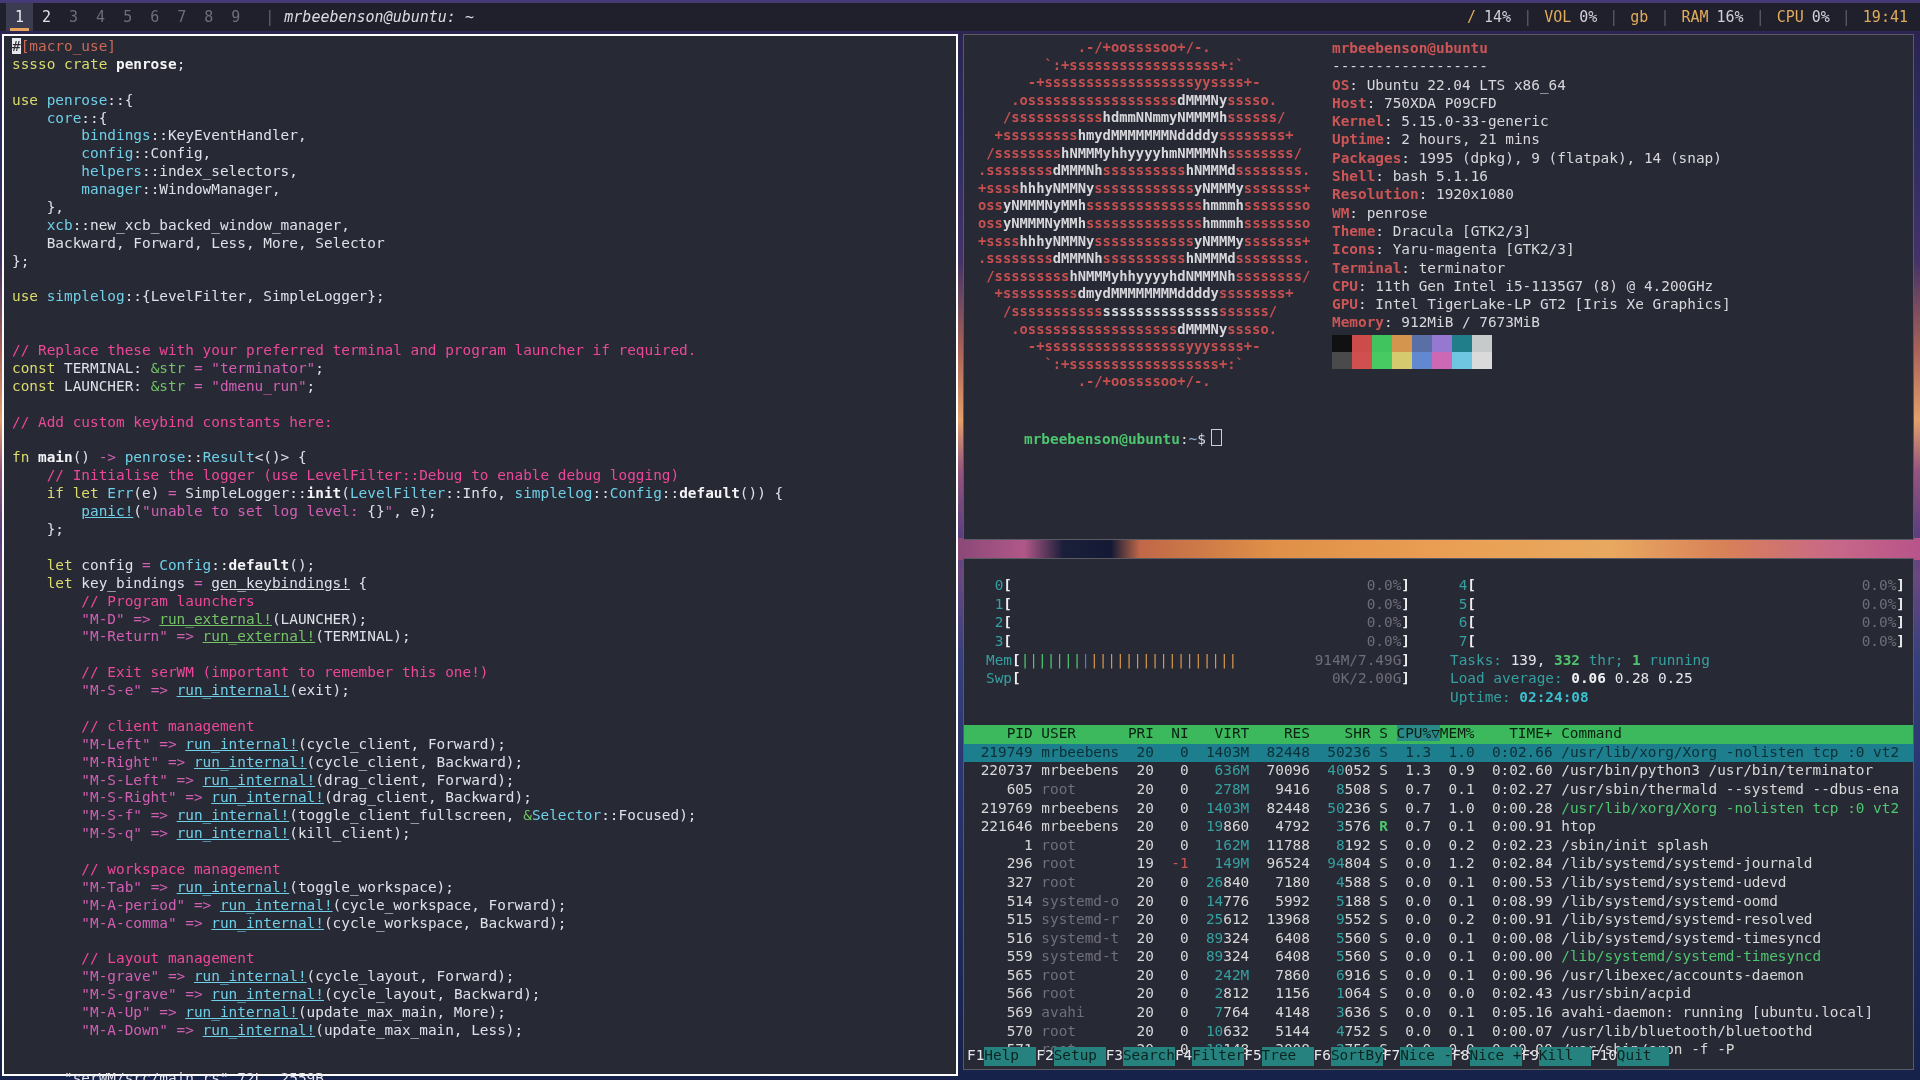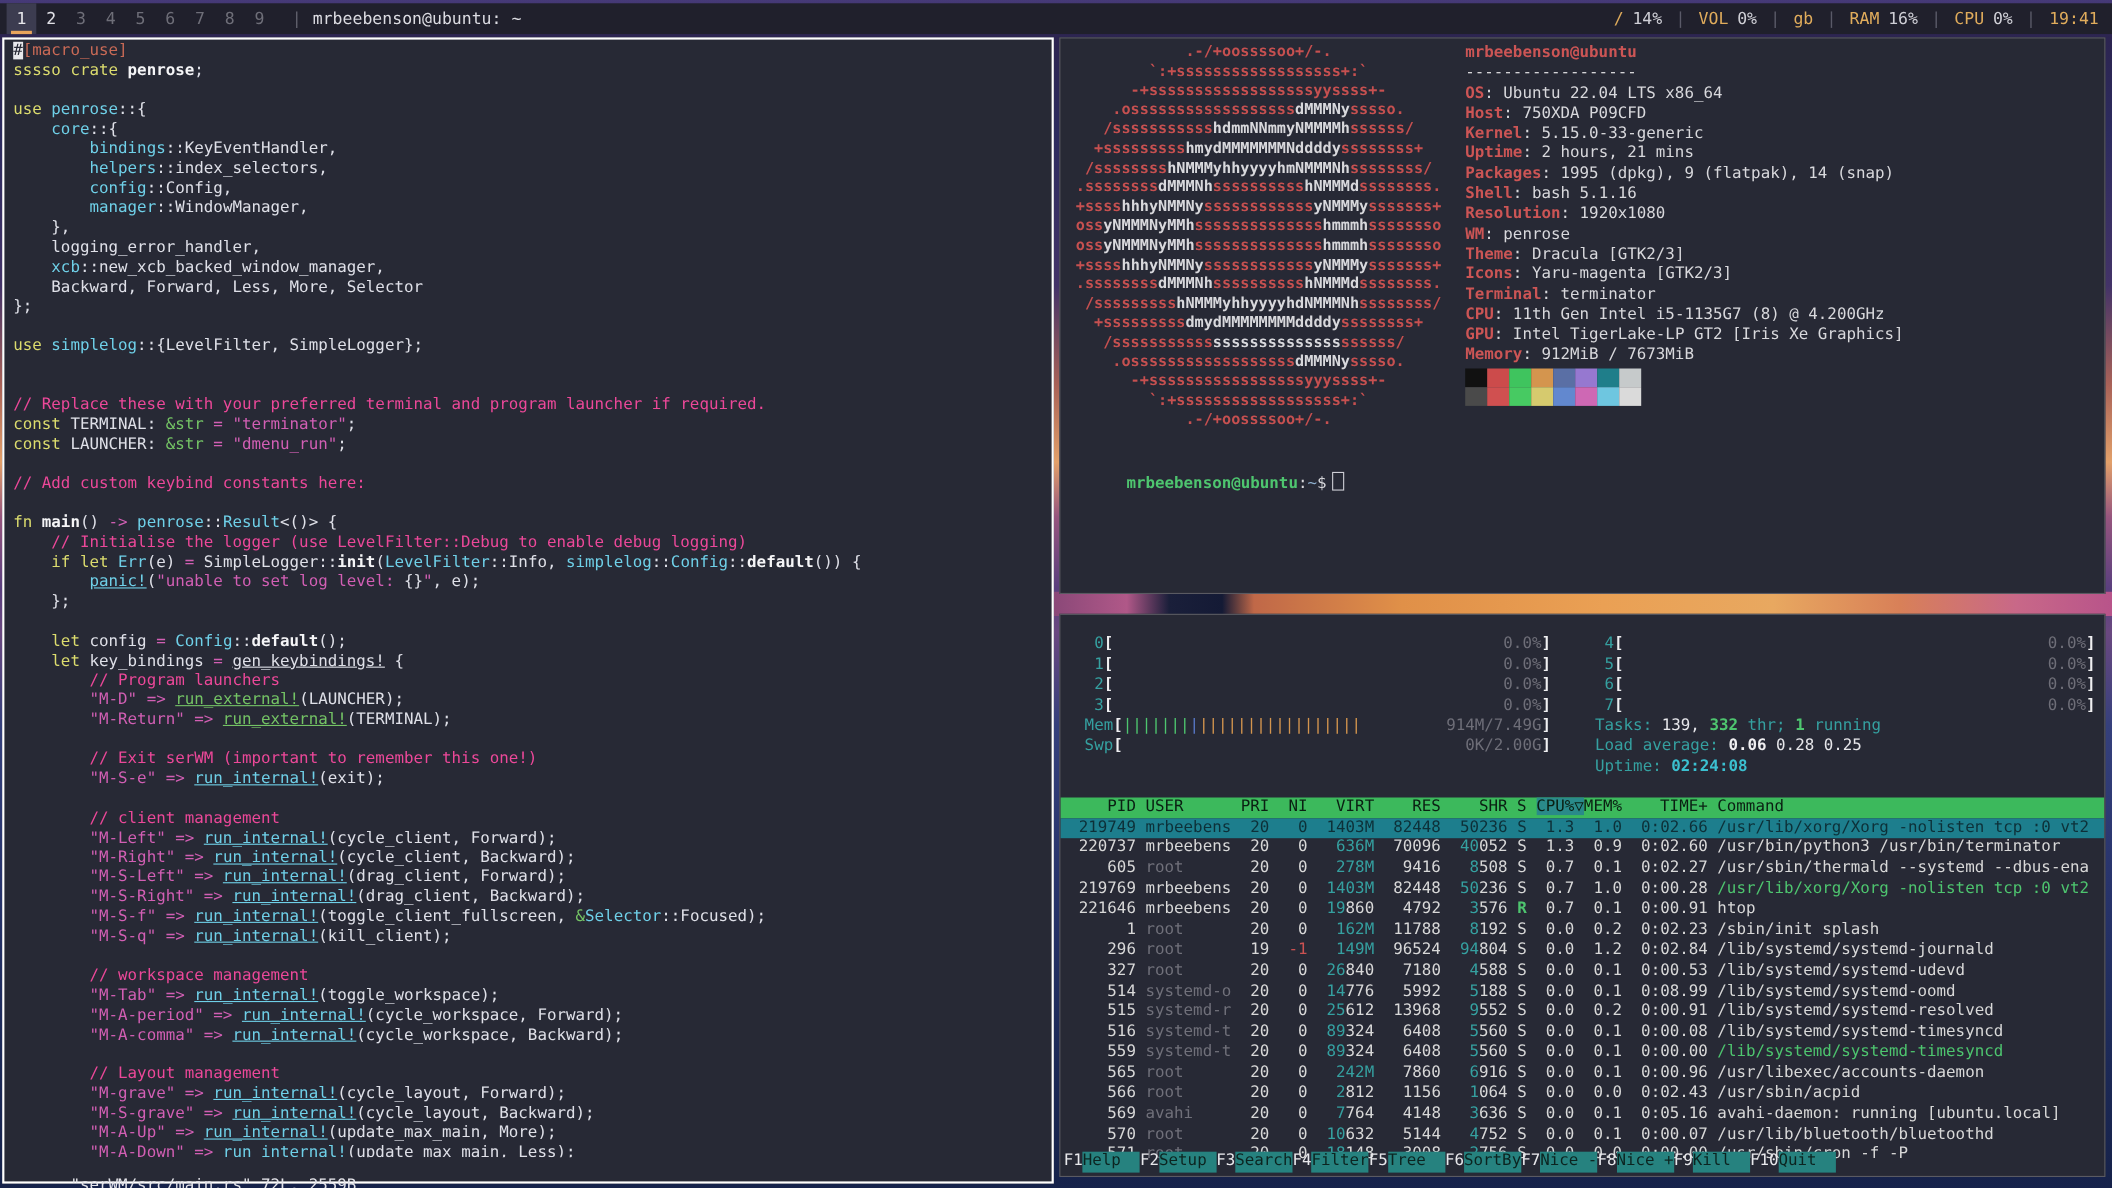--- a/index.html
+++ b/index.html
@@ -11,21 +11,21 @@
     background:linear-gradient(90deg,#8a4878 0%,#b05888 7%,#1a1f3a 11%,#141a35 16%,#c06848 19%,#e09048 33%,#eaa054 52%,#e8a860 68%,#d88058 80%,#c86888 91%,#b8548a 100%);}
   
   .topbar{position:absolute;left:0;top:3px;width:1920px;height:28px;background:#20202c;
     display:flex;align-items:center;font-size:15px;color:#d8d8d8;}
   .ws-list{display:flex;height:100%;align-items:stretch;margin-left:6px;}
   .ws{padding:0 9px;display:flex;align-items:center;color:#70707c;position:relative;}
   .ws.active{background:#3c3c50;color:#e8e8ec;}
   .ws.active::after{content:"";position:absolute;left:4px;right:4px;bottom:0;height:3px;background:#e8a45c;}
   .ws.occupied{color:#e0e0e6;}
   .bar-sep{color:#60606c;margin:0 10px 0 16px;}
-  .bar-title{color:#dcdce2;}
+  .bar-title{color:#dcdce2;font-style:italic;}
   .bar-right{margin-left:auto;margin-right:8px;display:flex;align-items:center;}
   .bseg{white-space:pre;}
   .bseg.a{color:#e0ac5c;margin:0 4px;}
   .bseg.v{color:#cfcfd6;margin:0 4px;}
   .bseg.s{color:#5a5a68;margin:0 8px;}
   
   .win{position:absolute;background:#272935;box-sizing:border-box;}
   #vim-window{left:2px;top:34px;width:956px;height:1042px;border:2px solid #ffffff;}
   #term-window{left:963px;top:34px;width:951px;height:506px;border:1px solid #5a5a62;}
   #htop-window{left:963px;top:558px;width:951px;height:512px;border:1px solid #5a5a62;}
@@ -136,25 +136,24 @@
   </div>
 
   <div class="win" id="vim-window">
     <div class="code" id="code">
         <div class="cline"><span class="cur">#</span><span class="a">[macro_use]</span></div>
         <div class="cline"><span class="k">sssso crate </span><span class="bw">penrose</span><span class="p">;</span></div>
         <div class="cline"></div>
         <div class="cline"><span class="k">use </span><span class="t">penrose</span><span class="p">::{</span></div>
         <div class="cline"><span class="p">    </span><span class="t">core</span><span class="p">::{</span></div>
         <div class="cline"><span class="p">        </span><span class="t">bindings</span><span class="p">::KeyEventHandler,</span></div>
+        <div class="cline"><span class="p">        </span><span class="t">config</span><span class="p">::Config,</span></div>
         <div class="cline"><span class="p">        </span><span class="t">helpers</span><span class="p">::index_selectors,</span></div>
-        <div class="cline"><span class="p">        </span><span class="t">config</span><span class="p">::Config,</span></div>
         <div class="cline"><span class="p">        </span><span class="t">manager</span><span class="p">::WindowManager,</span></div>
         <div class="cline"><span class="p">    },</span></div>
-        <div class="cline"><span class="p">    logging_error_handler,</span></div>
         <div class="cline"><span class="p">    </span><span class="t">xcb</span><span class="p">::new_xcb_backed_window_manager,</span></div>
         <div class="cline"><span class="p">    Backward, Forward, Less, More, Selector</span></div>
         <div class="cline"><span class="p">};</span></div>
         <div class="cline"></div>
         <div class="cline"><span class="k">use </span><span class="t">simplelog</span><span class="p">::{LevelFilter, SimpleLogger};</span></div>
         <div class="cline"></div>
         <div class="cline"></div>
         <div class="cline"><span class="c">// Replace these with your preferred terminal and program launcher if required.</span></div>
         <div class="cline"><span class="k">const </span><span class="p">TERMINAL: </span><span class="g">&amp;str</span><span class="o"> = </span><span class="s">"terminator"</span><span class="p">;</span></div>
         <div class="cline"><span class="k">const </span><span class="p">LAUNCHER: </span><span class="g">&amp;str</span><span class="o"> = </span><span class="s">"dmenu_run"</span><span class="p">;</span></div>

